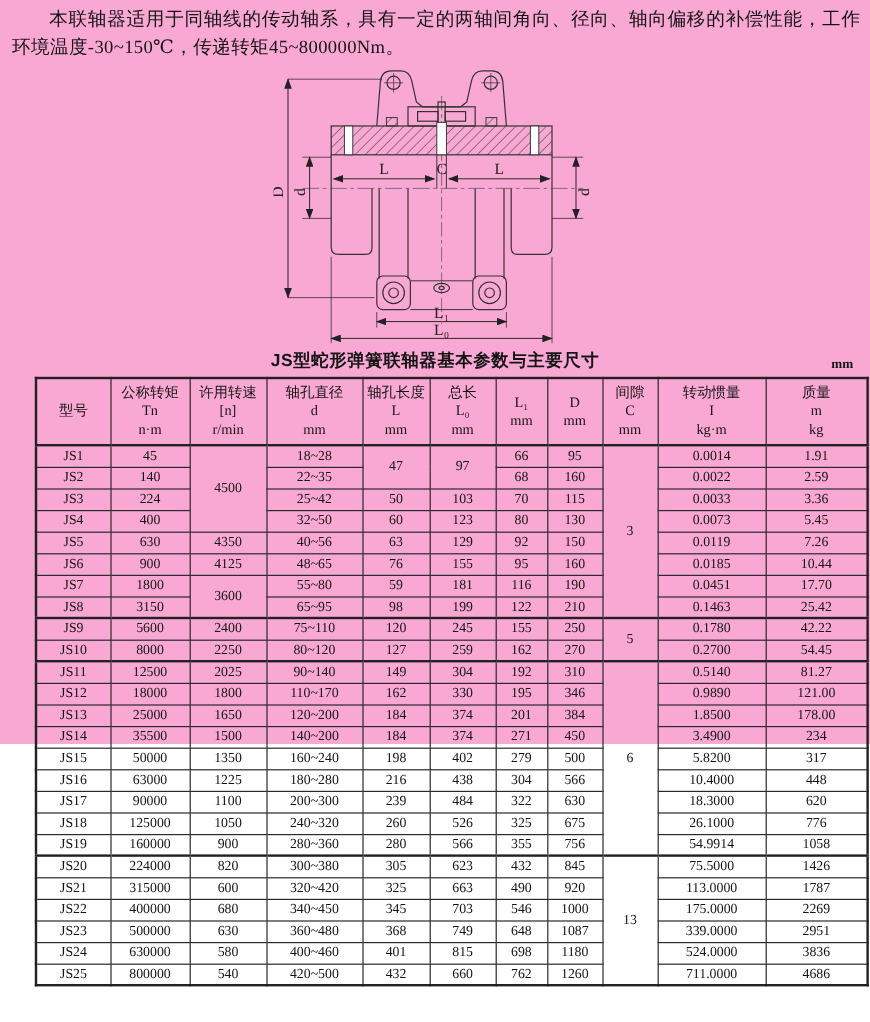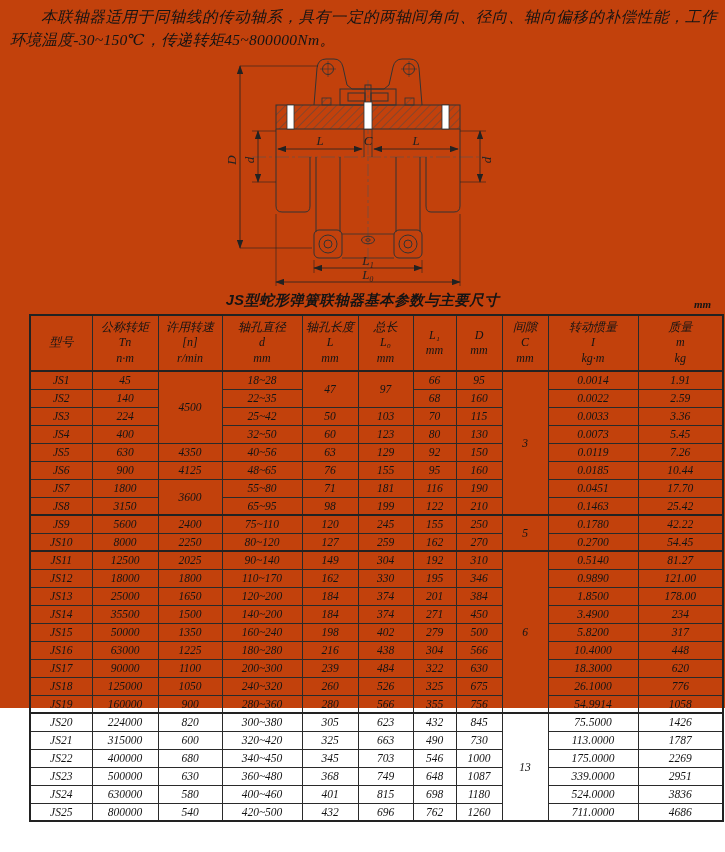--- a/index.html
+++ b/index.html
@@ -2,21 +2,21 @@
 <html><head>
 <meta charset="utf-8">
 <style>
   * { margin:0; padding:0; box-sizing:border-box; }
   html,body { background:#ffffff; }
   body {
     width:725px; height:852px; overflow:hidden;
     font-family:"Liberation Serif","DejaVu Serif",serif;
     color:#141414;
   }
-  .page { position:relative; width:725px; height:708px; background:#c2410c;font-style:italic; }
+  .page { position:relative; width:725px; height:620px; background:#f9a8d4; }
 
   .intro {
     position:absolute; top:5px; left:10px; width:707px;
     font-size:15.5px; line-height:23px; text-indent:2em;
     text-align:justify; letter-spacing:0.3px;
   }
 
   .diagram { position:absolute; top:52px; left:228px; width:282px; height:238px; }
   .diagram svg { display:block; }
   .diagram text {
@@ -317,21 +317,21 @@
           <td>95</td>
           <td>160</td>
           <td>0.0185</td>
           <td>10.44</td>
         </tr>
         <tr>
           <td>JS7</td>
           <td>1800</td>
           <td rowspan="2">3600</td>
           <td>55~80</td>
-          <td>71</td>
+          <td>59</td>
           <td>181</td>
           <td>116</td>
           <td>190</td>
           <td>0.0451</td>
           <td>17.70</td>
         </tr>
         <tr>
           <td>JS8</td>
           <td>3150</td>
           <td>65~95</td>
@@ -490,21 +490,21 @@
           <td>1426</td>
         </tr>
         <tr>
           <td>JS21</td>
           <td>315000</td>
           <td>600</td>
           <td>320~420</td>
           <td>325</td>
           <td>663</td>
           <td>490</td>
-          <td>730</td>
+          <td>920</td>
           <td>113.0000</td>
           <td>1787</td>
         </tr>
         <tr>
           <td>JS22</td>
           <td>400000</td>
           <td>680</td>
           <td>340~450</td>
           <td>345</td>
           <td>703</td>
@@ -536,21 +536,21 @@
           <td>1180</td>
           <td>524.0000</td>
           <td>3836</td>
         </tr>
         <tr>
           <td>JS25</td>
           <td>800000</td>
           <td>540</td>
           <td>420~500</td>
           <td>432</td>
-          <td>696</td>
+          <td>660</td>
           <td>762</td>
           <td>1260</td>
           <td>711.0000</td>
           <td>4686</td>
         </tr>
       </tbody>
   </table>
 
 </div>
 

